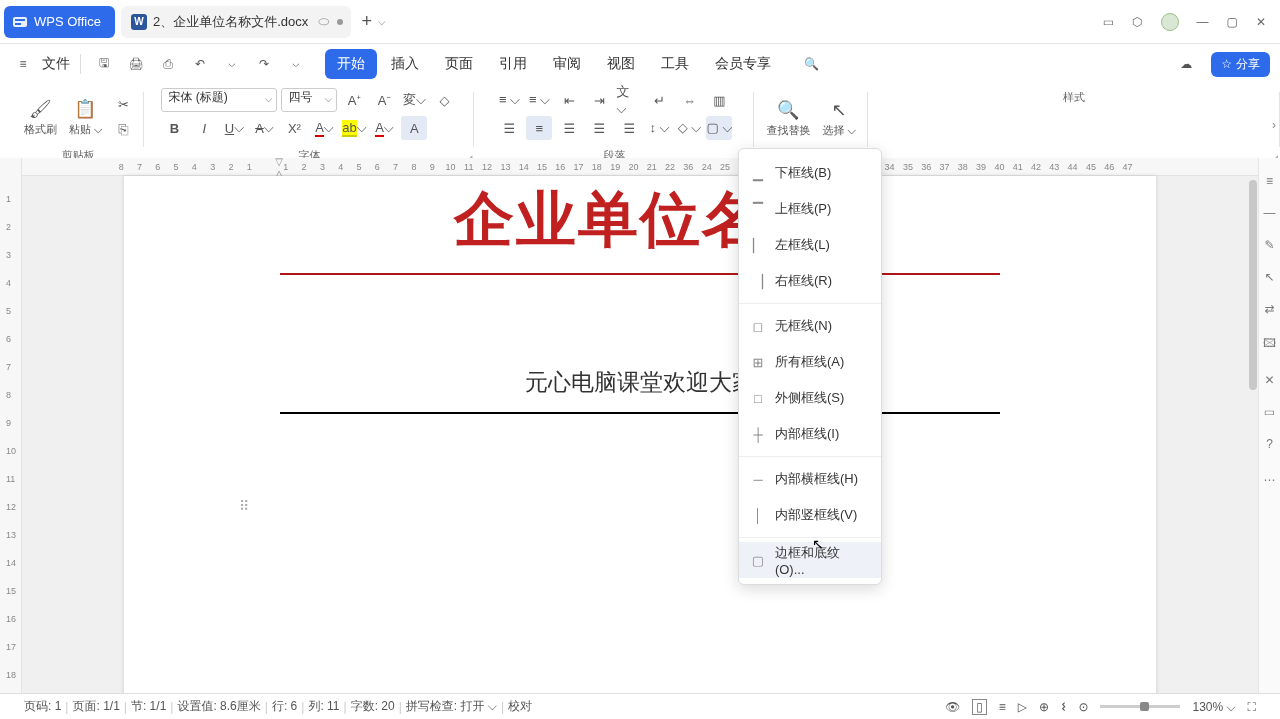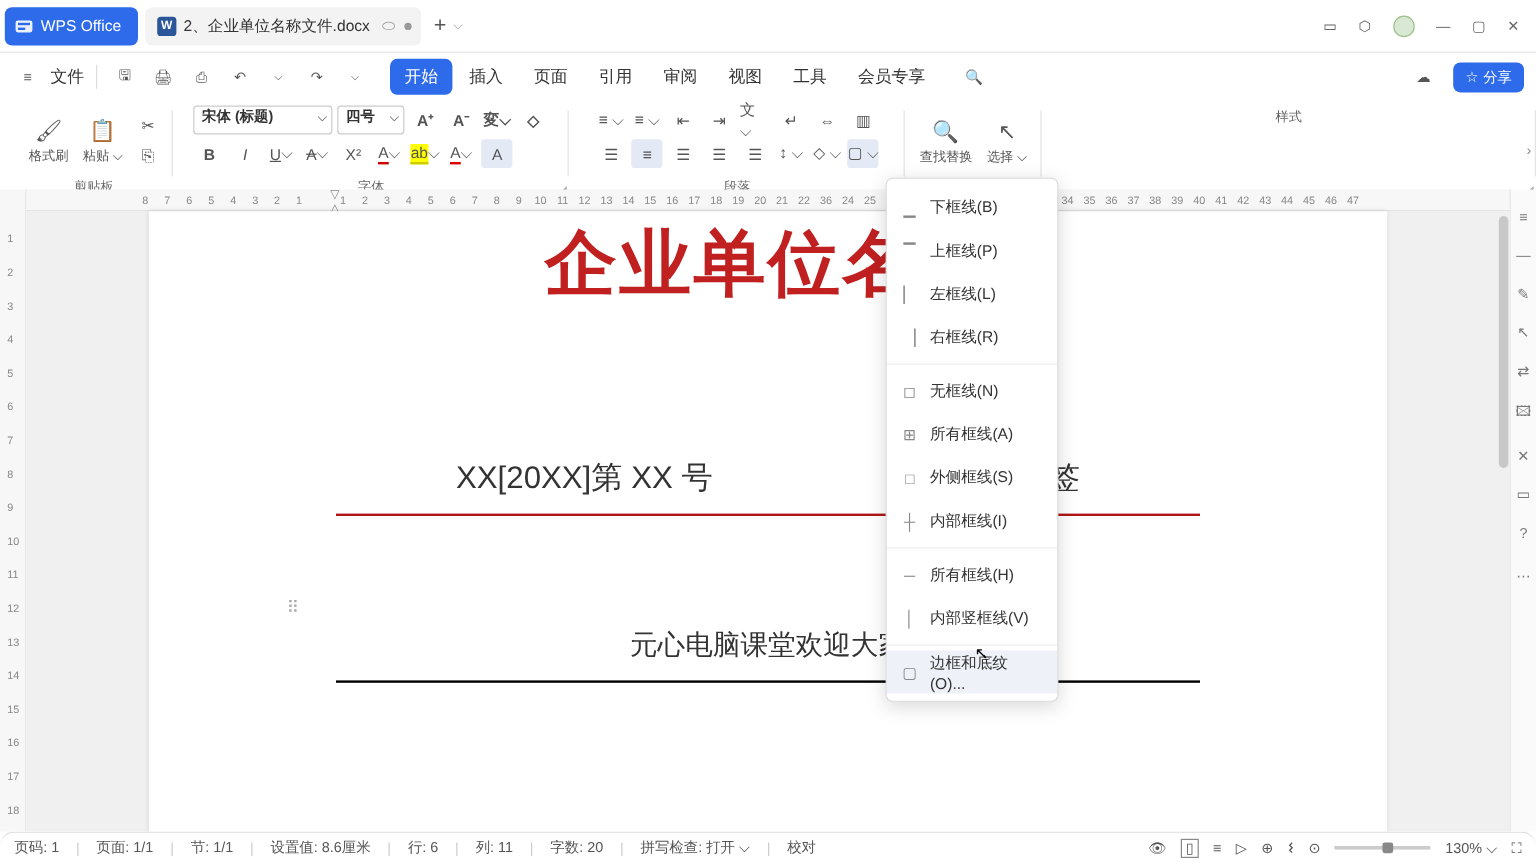--- a/index.html
+++ b/index.html
@@ -67,21 +67,21 @@
 .dropdown-sep { height: 1px; background: #eee; margin: 4px 0; }
 .dd-icon { width: 14px; height: 14px; display: flex; align-items: center; justify-content: center; color: #888; }
 
 
 .right-sidebar { position: absolute; right: 0; top: 158px; bottom: 26px; width: 22px; background: #fafafa; border-left: 1px solid #e5e5e5; display: flex; flex-direction: column; align-items: center; gap: 18px; padding-top: 16px; color: #777; }
 
 
 .scrollbar-v { position: absolute; right: 23px; top: 180px; width: 8px; height: 210px; background: #c8c8c8; border-radius: 4px; }
 
 
-.status-bar { position: absolute; bottom: 0; left: 0; right: 0; height: 26px; background: #fff; border-top: 1px solid #ddd; display: flex; align-items: center; font-size: 12px; color: #555; padding: 0 12px; gap: 14px; border-radius: 12px; }
+.status-bar { position: absolute; bottom: 0; left: 0; right: 0; height: 26px; background: #fff; border-top: 1px solid #ddd; display: flex; align-items: center; font-size: 12px; color: #555; padding: 0 24px; gap: 4px; }
 .status-bar .sep { color: #ccc; }
 .status-right { margin-left: auto; display: flex; align-items: center; gap: 12px; }
 .zoom-slider { width: 80px; height: 3px; background: #ccc; position: relative; }
 .zoom-slider:before { content: ""; position: absolute; left: 50%; top: -3px; width: 9px; height: 9px; background: #888; border-radius: 2px; }
 
 
 .cursor { position: absolute; left: 812px; top: 536px; font-size: 14px; color: #000; z-index: 200; pointer-events: none; }
 </style>
 </head>
 <body>
@@ -156,21 +156,21 @@
       <div style="display:flex;flex-direction:column;gap:2px;">
         <span class="rbtn-sm">✂</span>
         <span class="rbtn-sm">⎘</span>
       </div>
     </div>
     <div class="group-label">剪贴板</div>
   </div>
 
   <div class="ribbon-group" style="min-width:330px;">
     <div class="group-content" style="flex-direction:column;align-items:flex-start;gap:4px;">
-      <div style="display:flex;gap:4px;align-items:flex-end;font-weight:bold;">
+      <div style="display:flex;gap:4px;align-items:flex-end;">
         <div class="font-select" style="width:116px;"><span>宋体 (标题)</span></div>
         <div class="font-select" style="width:56px;"><span>四号</span></div>
         <span class="rbtn-sm">A⁺</span>
         <span class="rbtn-sm">A⁻</span>
         <span class="rbtn-sm">変⌵</span>
         <span class="rbtn-sm">◇</span>
       </div>
       <div style="display:flex;gap:4px;align-items:center;">
         <span class="rbtn-sm" style="font-weight:bold;">B</span>
         <span class="rbtn-sm" style="font-style:italic;">I</span>
@@ -312,24 +312,20 @@
         <span>41</span>
         <span>42</span>
         <span>43</span>
         <span>44</span>
         <span>45</span>
         <span>46</span>
         <span>47</span>
       </div>
     <div class="page">
       <div class="doc-title">企业单位名称</div>
-      <div class="doc-line1">
-        <span>XX[20XX]第 XX 号</span>
-        <span>签</span>
-      </div>
       <hr class="red-hr">
       <div class="drag-dots">⠿</div>
       <div class="doc-line2">元心电脑课堂欢迎大家</div>
       <hr class="black-hr">
     </div>
   </div>
 </div>
 
 <div class="dropdown" id="dropdown">
     <div class="dropdown-item">
@@ -361,21 +357,21 @@
       <span class="dd-icon">□</span>
       <span>外侧框线(S)</span>
     </div>
     <div class="dropdown-item">
       <span class="dd-icon">┼</span>
       <span>内部框线(I)</span>
     </div>
     <div class="dropdown-sep"></div>
     <div class="dropdown-item">
       <span class="dd-icon">─</span>
-      <span>所有框线(H)</span>
+      <span>内部横框线(H)</span>
     </div>
     <div class="dropdown-item">
       <span class="dd-icon">│</span>
       <span>内部竖框线(V)</span>
     </div>
     <div class="dropdown-sep"></div>
     <div class="dropdown-item hover">
       <span class="dd-icon">▢</span>
       <span>边框和底纹(O)...</span>
     </div>

